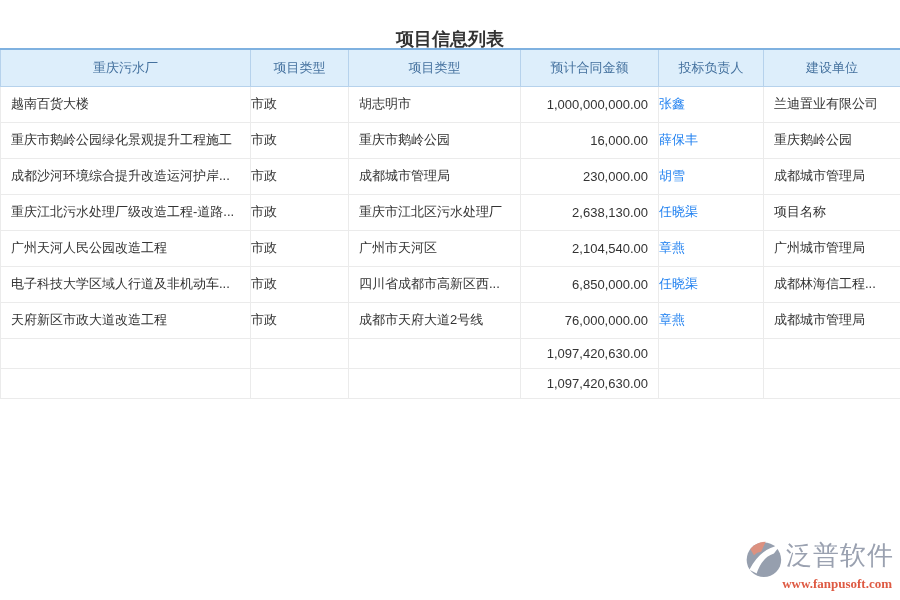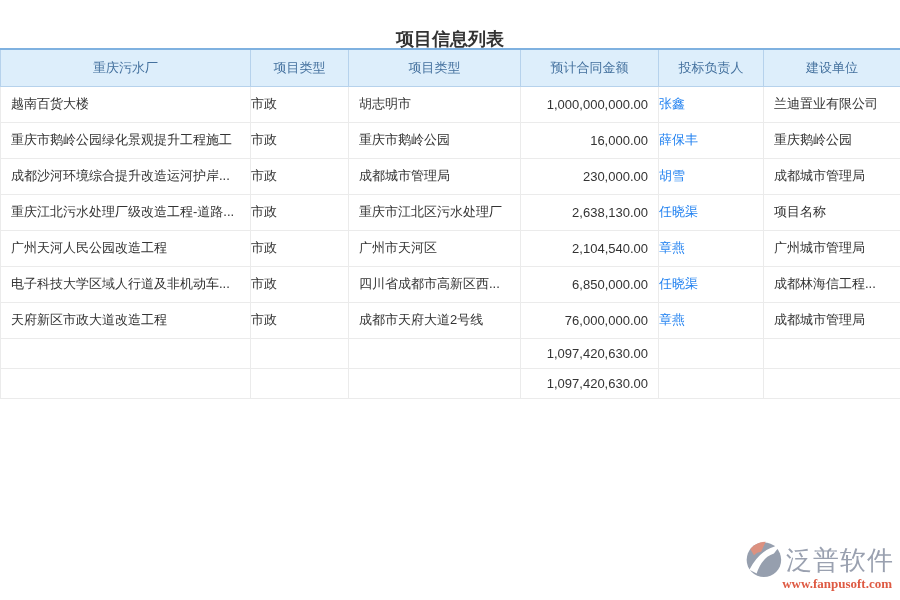--- a/index.html
+++ b/index.html
@@ -55,21 +55,21 @@
   .footer-logo {
     position: absolute;
     right: 6px;
     bottom: 8px;
     display: flex;
     flex-direction: column;
     align-items: flex-end;
   }
   .brand-row {
     display: flex;
-    align-items: flex-end;
+    align-items: flex-start;
     gap: 3px;
   }
   .brand-name {
     font-size: 26px;
     letter-spacing: 1px;
     color: var(--brand_gray, #9aa1b0);
   }
   .brand-url {
     font-family: Liberation Serif, serif;
     font-size: 13px;

